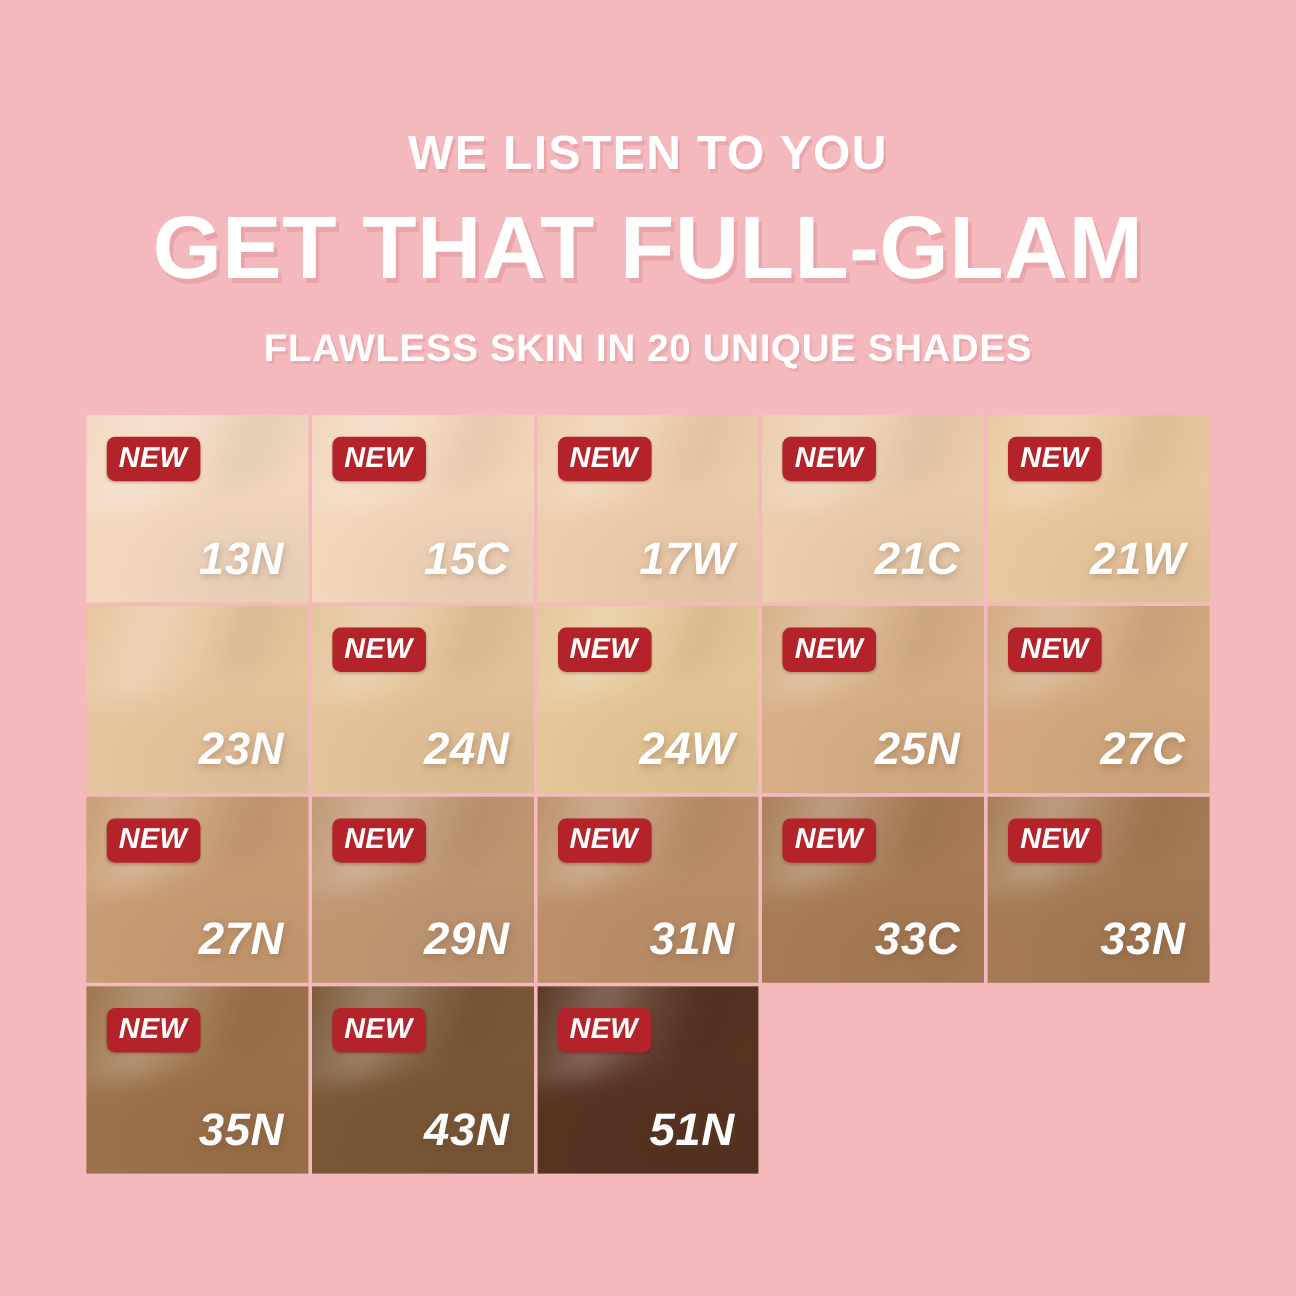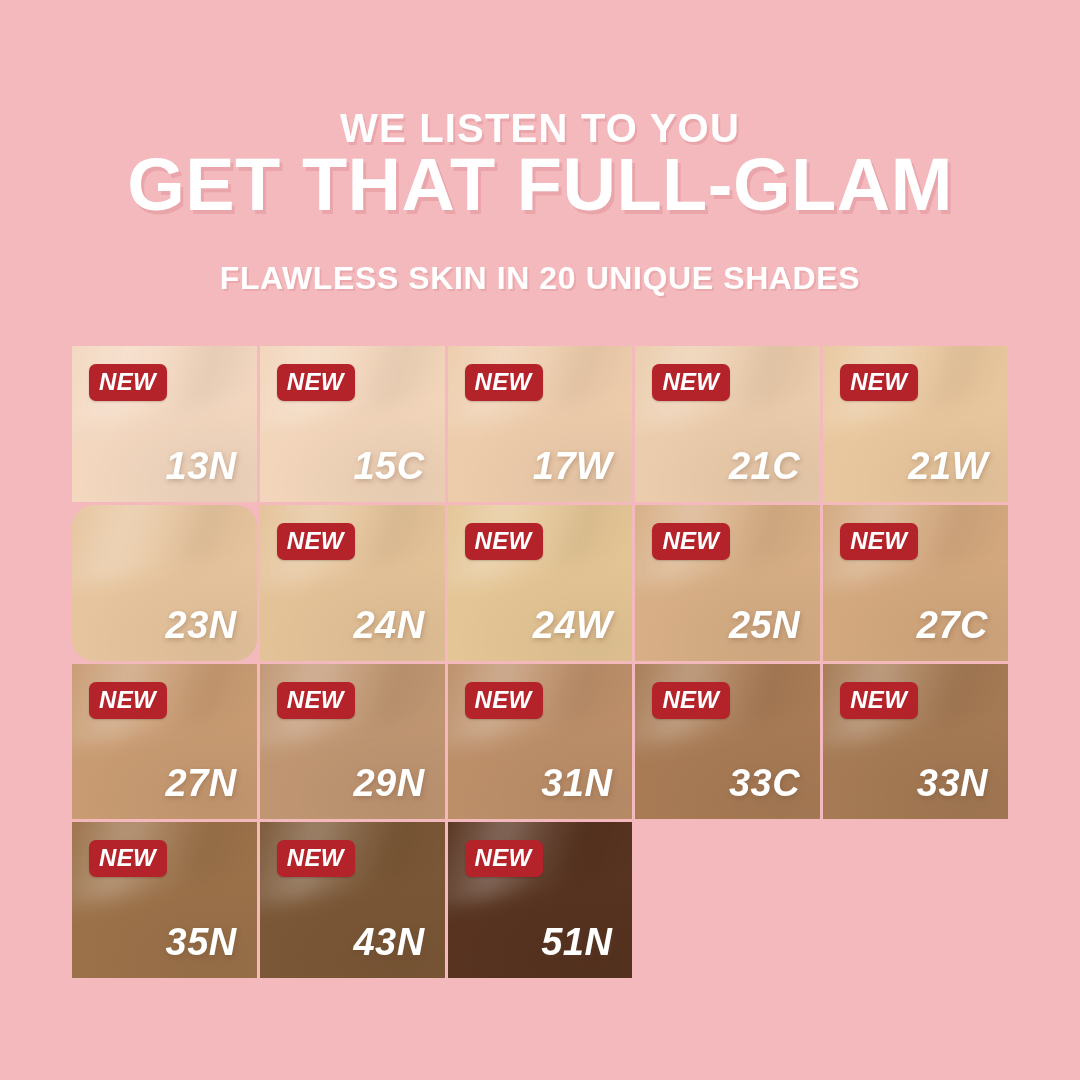--- a/index.html
+++ b/index.html
@@ -30,30 +30,31 @@
     line-height:1.0;
     text-shadow:2px 3px 0 rgba(225,150,155,0.55);
   }
 
   .headline {
     color:#FFFFFF;
     font-size:74px;
     font-weight:bold;
     letter-spacing:0.5px;
     line-height:1.0;
+    margin-top:22px;
     text-shadow:3px 4px 0 rgba(225,150,155,0.55);
   }
 
   .subhead {
     color:#FFFFFF;
     font-size:32px;
     font-weight:bold;
     letter-spacing:0.6px;
     line-height:1.0;
-    margin-top:40px;
+    margin-top:30px;
     text-shadow:2px 2px 0 rgba(225,150,155,0.5);
   }
 
   
   .grid-wrap {
     position:absolute;
     left:72px;
     top:346px;
     width:936px;
     height:632px;
@@ -155,21 +156,21 @@
         <span class="shade-label">17W</span>
       </div>
       <div class="swatch" style="background: rgb(235, 204, 172);">
         <span class="badge">NEW</span>
         <span class="shade-label">21C</span>
       </div>
       <div class="swatch" style="background: rgb(233, 199, 158);">
         <span class="badge">NEW</span>
         <span class="shade-label">21W</span>
       </div>
-      <div class="swatch" style="background: rgb(230, 196, 157); border-radius: 22px;">
+      <div class="swatch" style="background: rgb(230, 196, 157);">
         <span class="shade-label">23N</span>
       </div>
       <div class="swatch" style="background: rgb(228, 194, 152);">
         <span class="badge">NEW</span>
         <span class="shade-label">24N</span>
       </div>
       <div class="swatch" style="background: rgb(228, 197, 149);">
         <span class="badge">NEW</span>
         <span class="shade-label">24W</span>
       </div>

